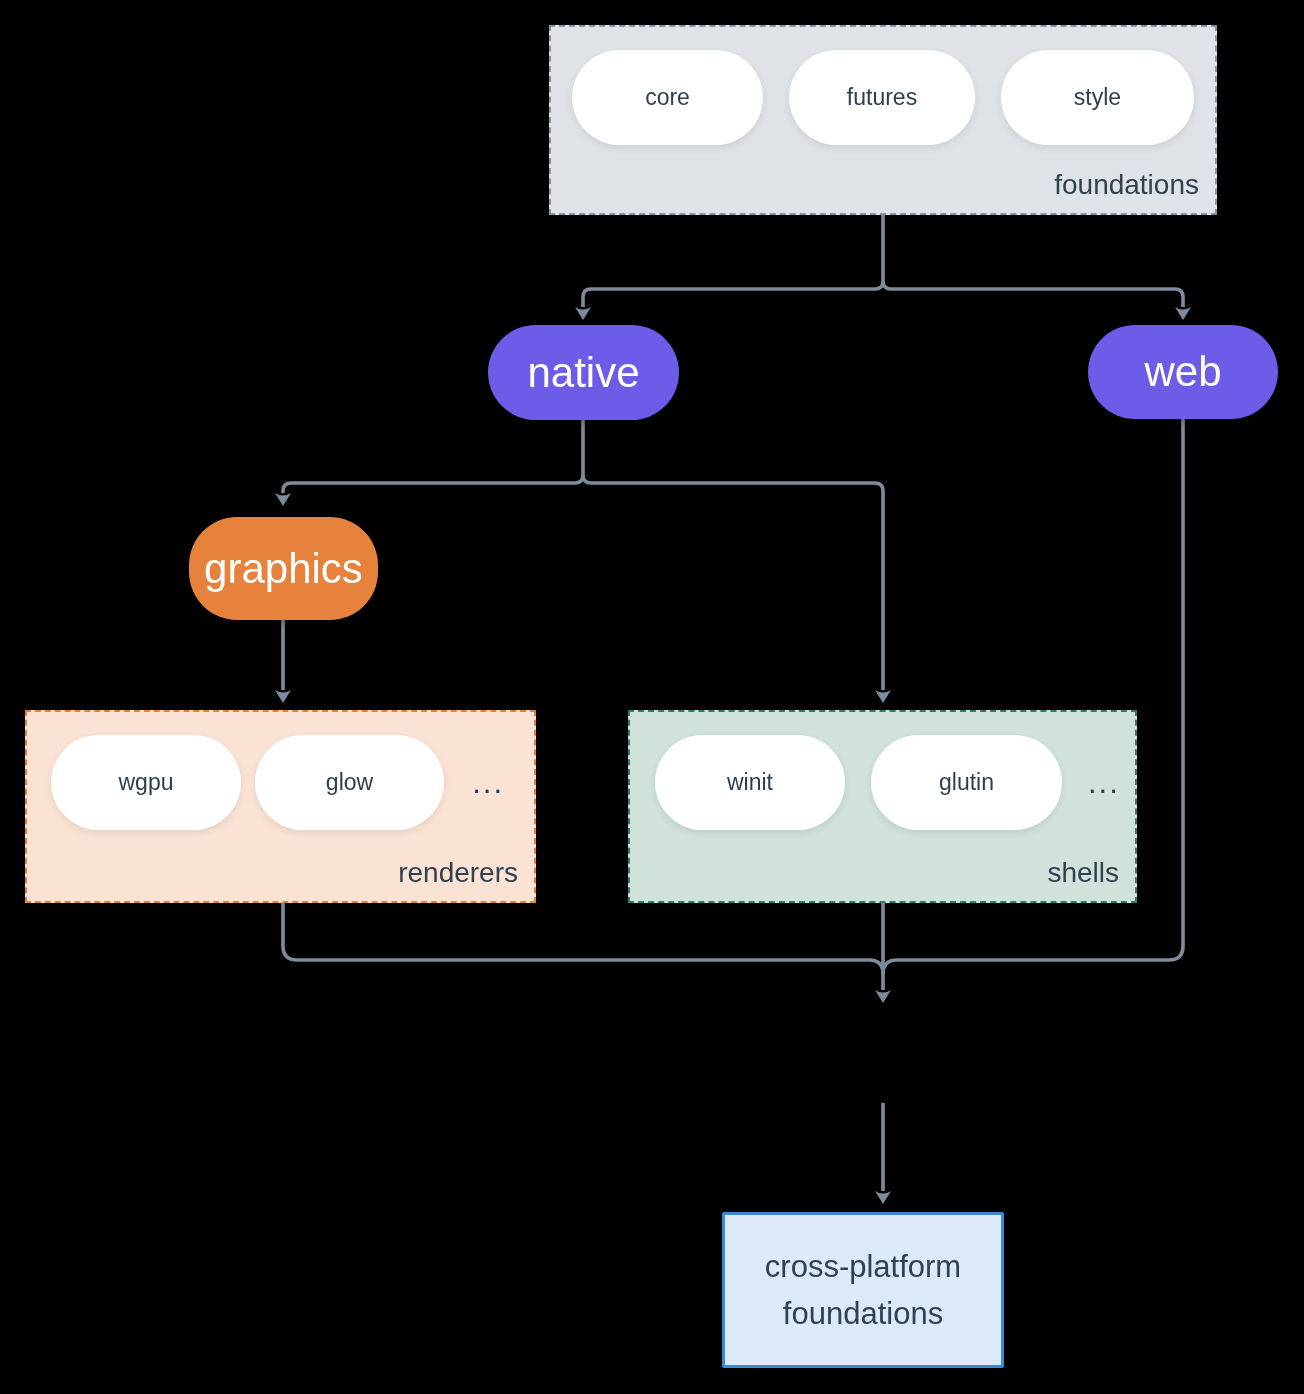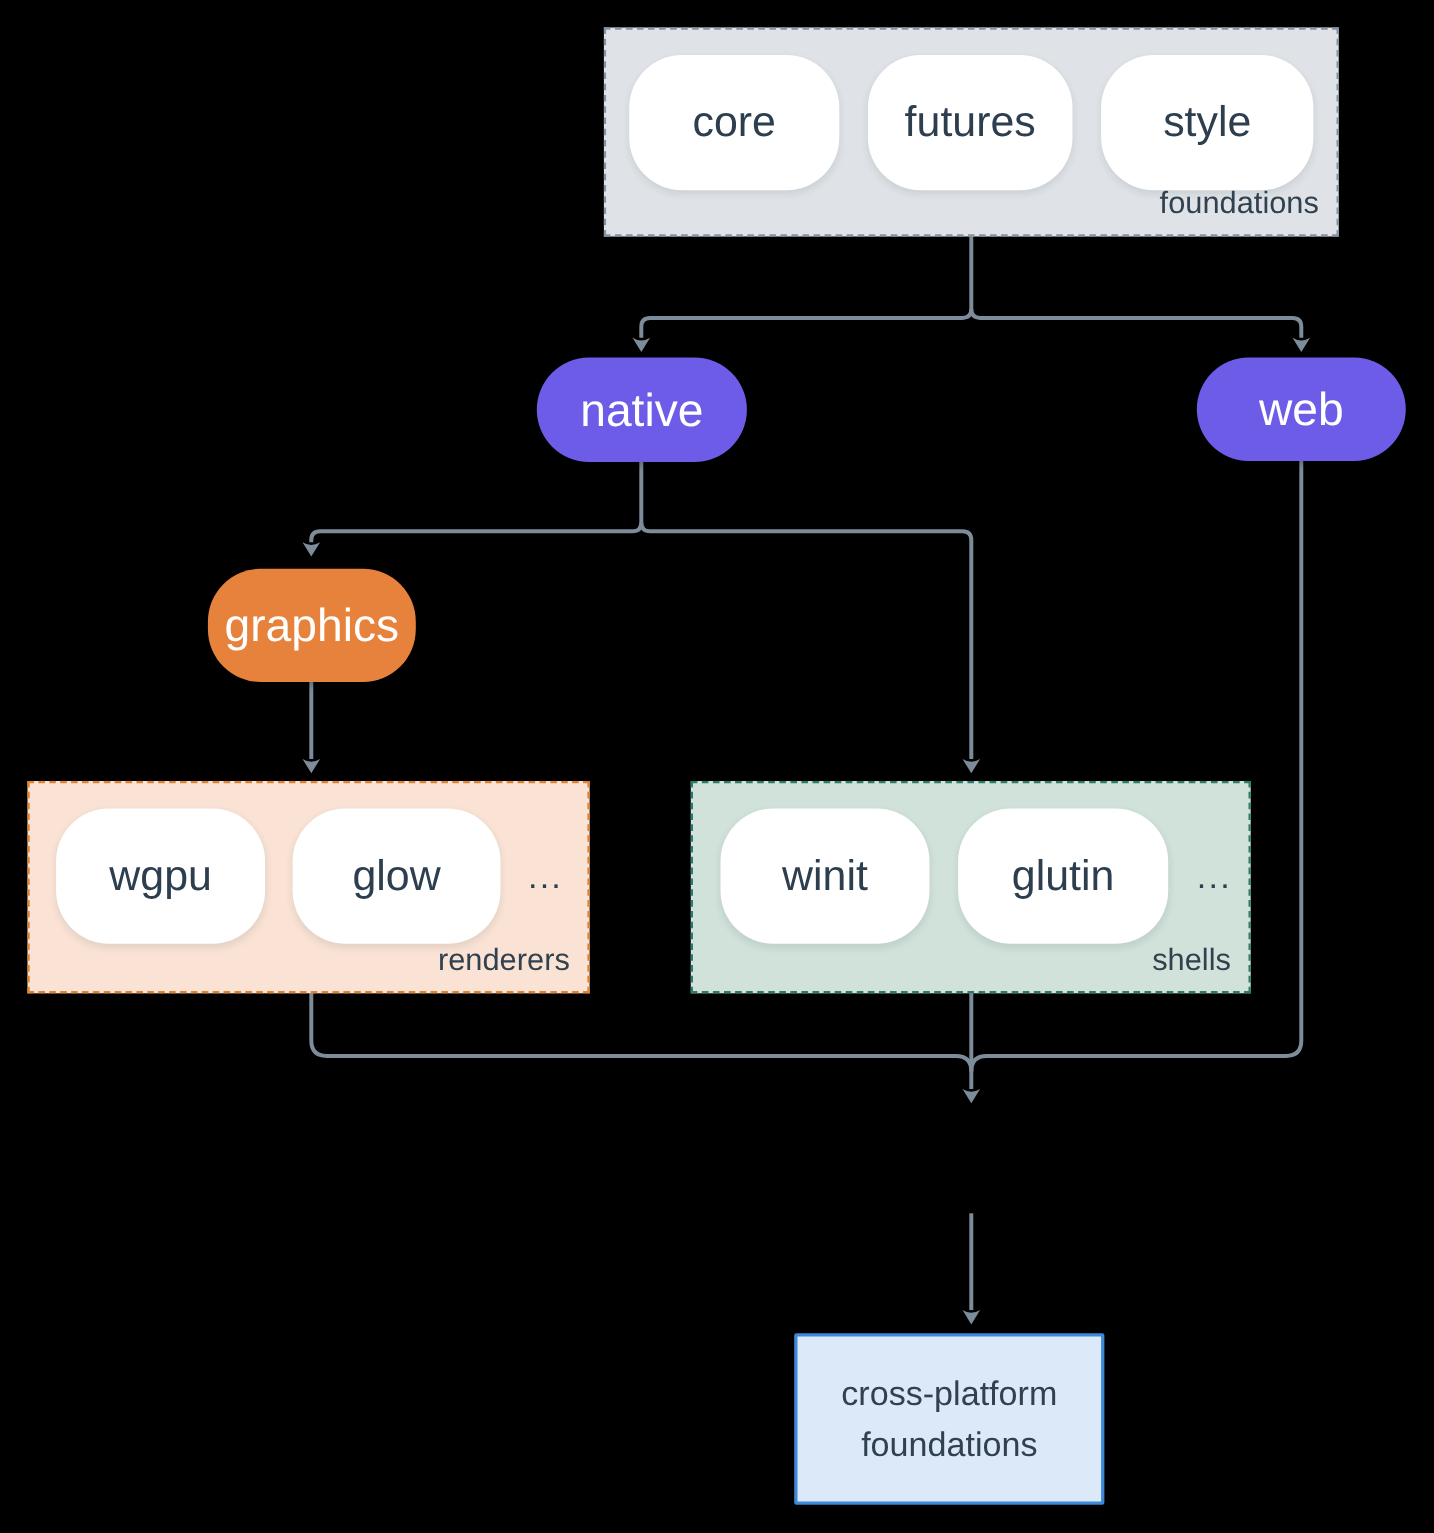--- a/index.html
+++ b/index.html
@@ -53,25 +53,25 @@
     border: 2px dashed #2b7c6a;
   }
   .pill-row {
     position: absolute;
     left: 21px; top: 23px; right: 24px;
     display: flex;
     gap: 26px;
     align-items: center;
   }
   .pill {
-    height: 123px;
+    height: 95px;
     background: #ffffff;
     border-radius: 48px;
     color: #2d3e4e;
-    font-size: 39px;
+    font-size: 23px;
     display: flex;
     align-items: center;
     justify-content: center;
     box-shadow: 0 3px 7px rgba(30, 50, 70, 0.10);
     flex: 0 0 auto;
   }
   .more-dots {
     margin-left: auto;
     color: #2d3e4e;
     font-size: 31px;
@@ -158,21 +158,21 @@
     </div>
     <div class="group-label">foundations</div>
   </div>
 
   <div class="node node-native">native</div>
   <div class="node node-web">web</div>
 
   <div class="node node-graphics">graphics</div>
 
   <div class="group group-renderers">
-    <div class="pill-row" style="left:24px; top:23px; right:26px; gap:25px">
+    <div class="pill-row" style="left:24px; top:23px; right:26px; gap:14px">
       <div class="pill" style="width:190px">wgpu</div>
       <div class="pill" style="width:189px">glow</div>
       <div class="more-dots">...</div>
     </div>
     <div class="group-label">renderers</div>
   </div>
 
   <div class="group group-shells">
     <div class="pill-row" style="left:25px; top:23px; right:26px; ">
       <div class="pill" style="width:190px">winit</div>

